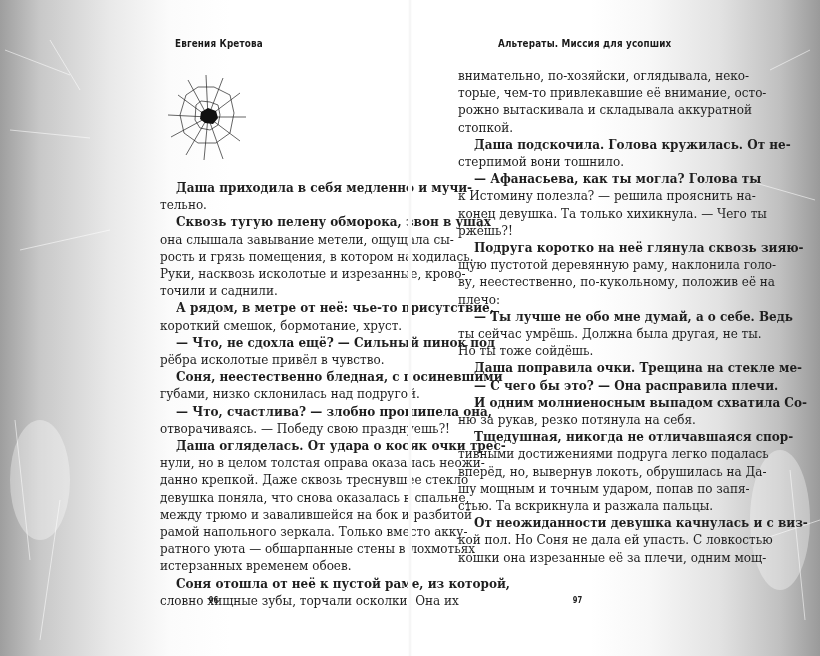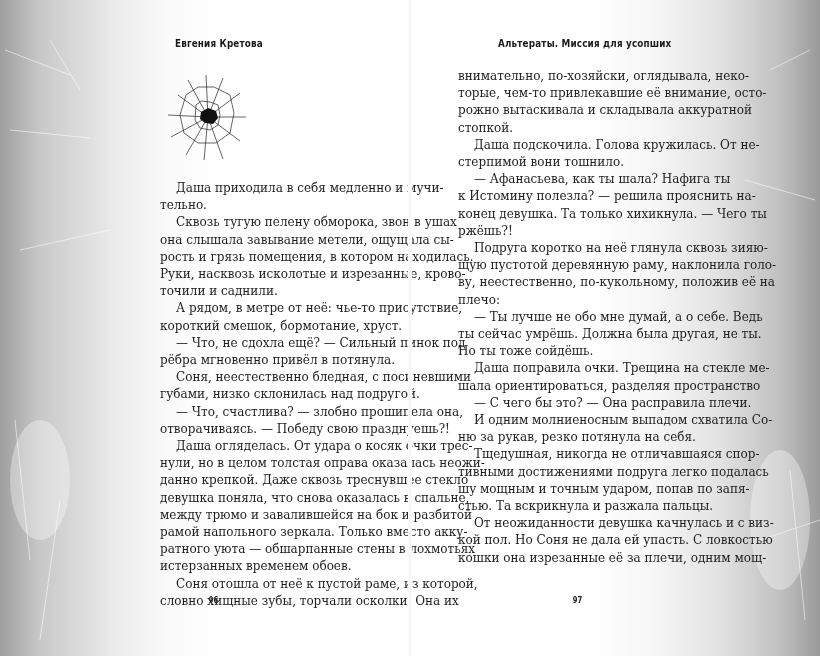--- a/index.html
+++ b/index.html
@@ -37,21 +37,21 @@
 
     .text {
       position: absolute; width: 252px;
       font-size: 12px; line-height: 17.2px;
       text-align: justify;
     }
     .left .text { left: 160px; top: 180px; }
     .right .text { left: 48px; top: 68px; }
     .text .ln { display: block; text-align: justify; text-align-last: justify; white-space: nowrap; }
     .text .ln.last { text-align-last: left; }
-    .text .ln.ind { padding-left: 16px; }
+    .text .ln.ind { padding-left: 16px; font-weight: bold; }
 
     .folio {
       position: absolute; top: 596px;
       font-family: "DejaVu Sans", sans-serif; font-weight: bold;
       font-size: 8px; color: #222;
       transform: scaleX(0.85);
     }
     .left .folio { left: 208px; }
     .right .folio { left: 162px; }
     .gutter {
@@ -109,21 +109,21 @@
         <span class="ln ind">Даша приходила в себя медленно и мучи-</span>
         <span class="ln last">тельно.</span>
         <span class="ln ind">Сквозь тугую пелену обморока, звон в ушах</span>
         <span class="ln">она слышала завывание метели, ощущала сы-</span>
         <span class="ln">рость и грязь помещения, в котором находилась.</span>
         <span class="ln">Руки, насквозь исколотые и изрезанные, крово-</span>
         <span class="ln last">точили и саднили.</span>
         <span class="ln ind">А рядом, в метре от неё: чье-то присутствие,</span>
         <span class="ln last">короткий смешок, бормотание, хруст.</span>
         <span class="ln ind">— Что, не сдохла ещё? — Сильный пинок под</span>
-        <span class="ln last">рёбра мгновенно привёл в потянула.</span>
+        <span class="ln last">рёбра исколотые привёл в чувство.</span>
         <span class="ln ind">Соня, неестественно бледная, с посиневшими</span>
         <span class="ln last">губами, низко склонилась над подругой.</span>
         <span class="ln ind">— Что, счастлива? — злобно прошипела она,</span>
         <span class="ln last">отворачиваясь. — Победу свою празднуешь?!</span>
         <span class="ln ind">Даша огляделась. От удара о косяк очки трес-</span>
         <span class="ln">нули, но в целом толстая оправа оказалась неожи-</span>
         <span class="ln">данно крепкой. Даже сквозь треснувшее стекло</span>
         <span class="ln">девушка поняла, что снова оказалась в спальне,</span>
         <span class="ln">между трюмо и завалившейся на бок и разбитой</span>
         <span class="ln">рамой напольного зеркала. Только вместо акку-</span>
@@ -139,38 +139,38 @@
 
   <div class="page right">
     <div class="running-head">Альтераты. Миссия для усопших</div>
     <div class="text" id="right-text">
         <span class="ln">внимательно, по-хозяйски, оглядывала, неко-</span>
         <span class="ln">торые, чем-то привлекавшие её внимание, осто-</span>
         <span class="ln">рожно вытаскивала и складывала аккуратной</span>
         <span class="ln last">стопкой.</span>
         <span class="ln ind">Даша подскочила. Голова кружилась. От не-</span>
         <span class="ln last">стерпимой вони тошнило.</span>
-        <span class="ln ind">— Афанасьева, как ты шала? Нафига ты</span>
+        <span class="ln ind">— Афанасьева, как ты могла? Голова ты</span>
         <span class="ln">к Истомину полезла? — решила прояснить на-</span>
         <span class="ln">конец девушка. Та только хихикнула. — Чего ты</span>
         <span class="ln last">ржёшь?!</span>
         <span class="ln ind">Подруга коротко на неё глянула сквозь зияю-</span>
         <span class="ln">щую пустотой деревянную раму, наклонила голо-</span>
         <span class="ln">ву, неестественно, по-кукольному, положив её на</span>
         <span class="ln last">плечо:</span>
         <span class="ln ind">— Ты лучше не обо мне думай, а о себе. Ведь</span>
         <span class="ln">ты сейчас умрёшь. Должна была другая, не ты.</span>
         <span class="ln last">Но ты тоже сойдёшь.</span>
         <span class="ln ind">Даша поправила очки. Трещина на стекле ме-</span>
-        <span class="ln">шала ориентироваться, разделяя пространство</span>
         <span class="ln ind last">— С чего бы это? — Она расправила плечи.</span>
         <span class="ln ind">И одним молниеносным выпадом схватила Со-</span>
         <span class="ln last">ню за рукав, резко потянула на себя.</span>
         <span class="ln ind">Тщедушная, никогда не отличавшаяся спор-</span>
         <span class="ln">тивными достижениями подруга легко подалась</span>
+        <span class="ln">вперёд, но, вывернув локоть, обрушилась на Да-</span>
         <span class="ln">шу мощным и точным ударом, попав по запя-</span>
         <span class="ln last">стью. Та вскрикнула и разжала пальцы.</span>
         <span class="ln ind">От неожиданности девушка качнулась и с виз-</span>
         <span class="ln">кой пол. Но Соня не дала ей упасть. С ловкостью</span>
         <span class="ln">кошки она изрезанные её за плечи, одним мощ-</span>
       </div>
     <div class="folio">97</div>
   </div>
 </div>
 

